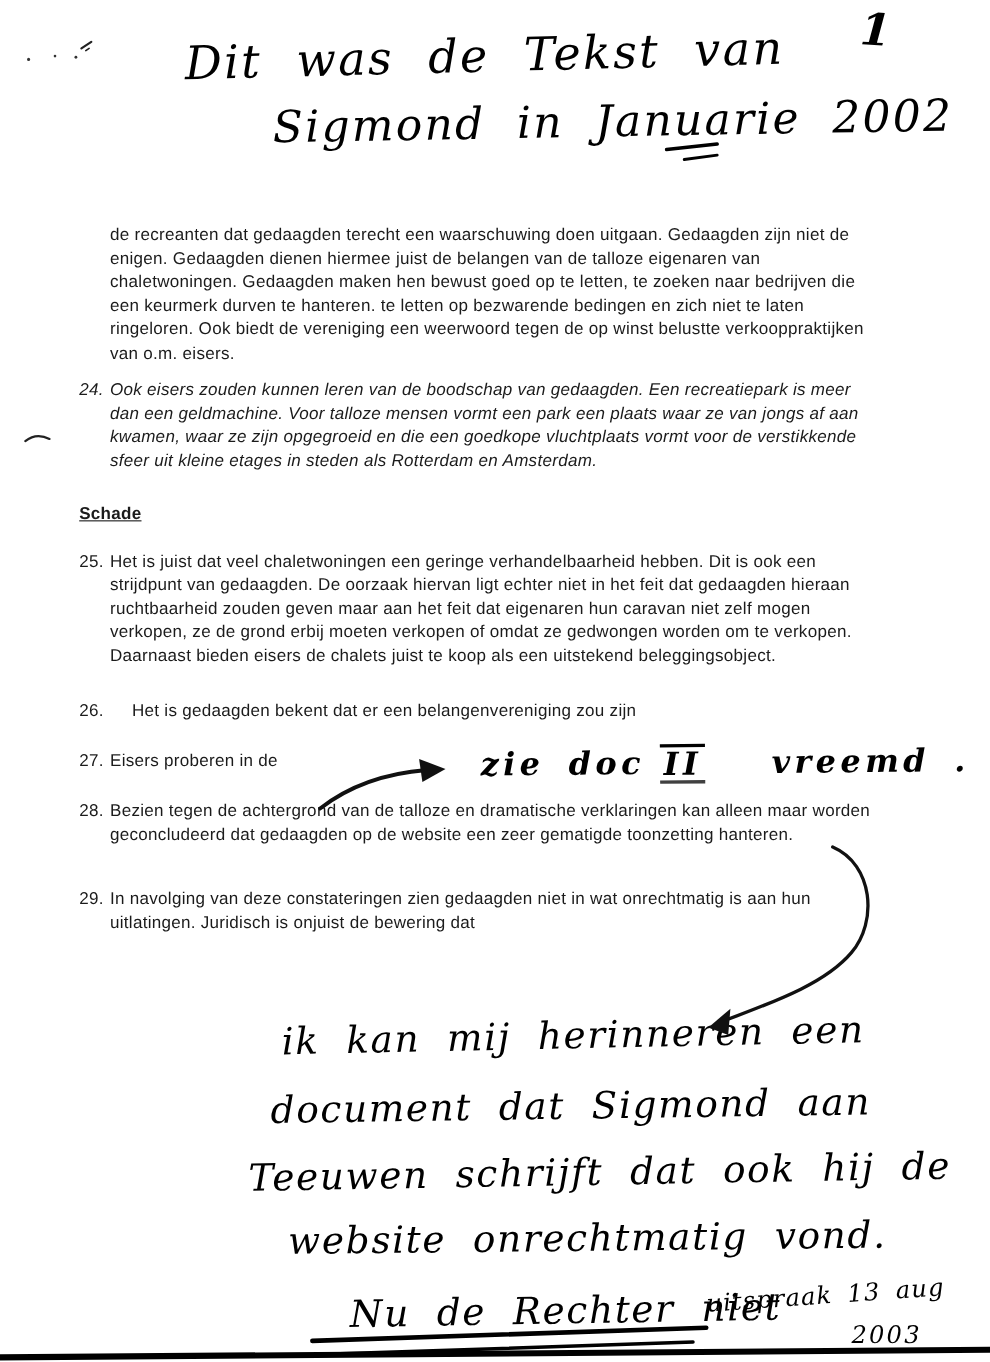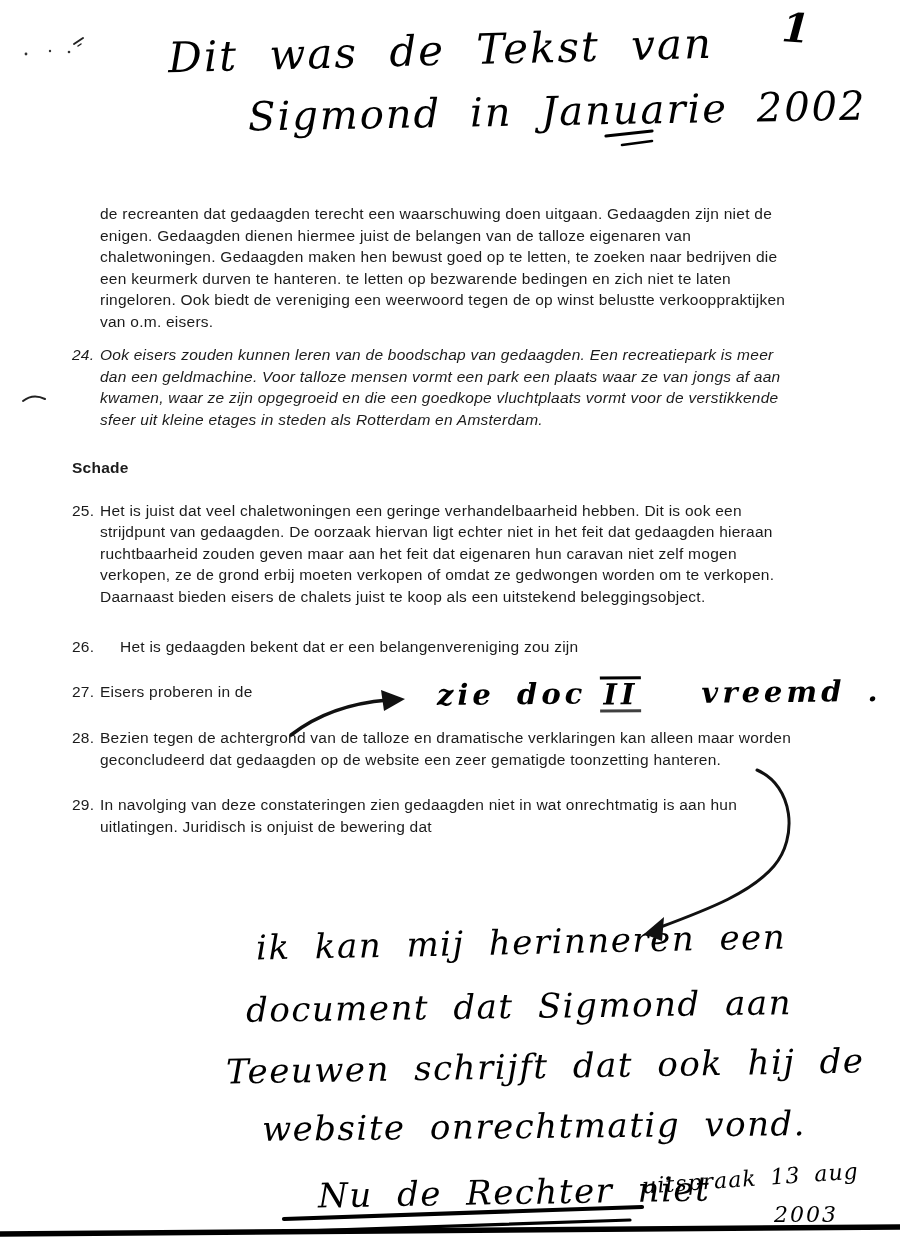--- a/index.html
+++ b/index.html
@@ -22,25 +22,25 @@
     font-size: 15.5px;
     line-height: 21.5px;
     color: #1b1b1b;
     letter-spacing: 0.25px;
   }
   .intro { margin-left: 28px; white-space: pre; margin-bottom: 12px; }
   .item { display: flex; }
   .item .num { width: 28px; flex: none; }
   .item .txt { white-space: pre; flex: none; }
   .mb24 { margin-bottom: 27px; font-style: italic; }
-  .mb-head { margin-bottom: 21px; }
+  .mb-head { margin-bottom: 21px; text-decoration: underline; }
   .mb25 { margin-bottom: 29px; }
   .mb26 { margin-bottom: 23px; gap: 20px; }
   .mb27 { margin-bottom: 25px; }
-  .mb28 { margin-bottom: 24px; }
+  .mb28 { margin-bottom: 37px; }
   .heading { font-weight: bold; }
 
   
   .hw {
     position: absolute;
     font-family: "DejaVu Serif", serif;
     font-style: italic;
     color: #000;
     white-space: nowrap;
   }

